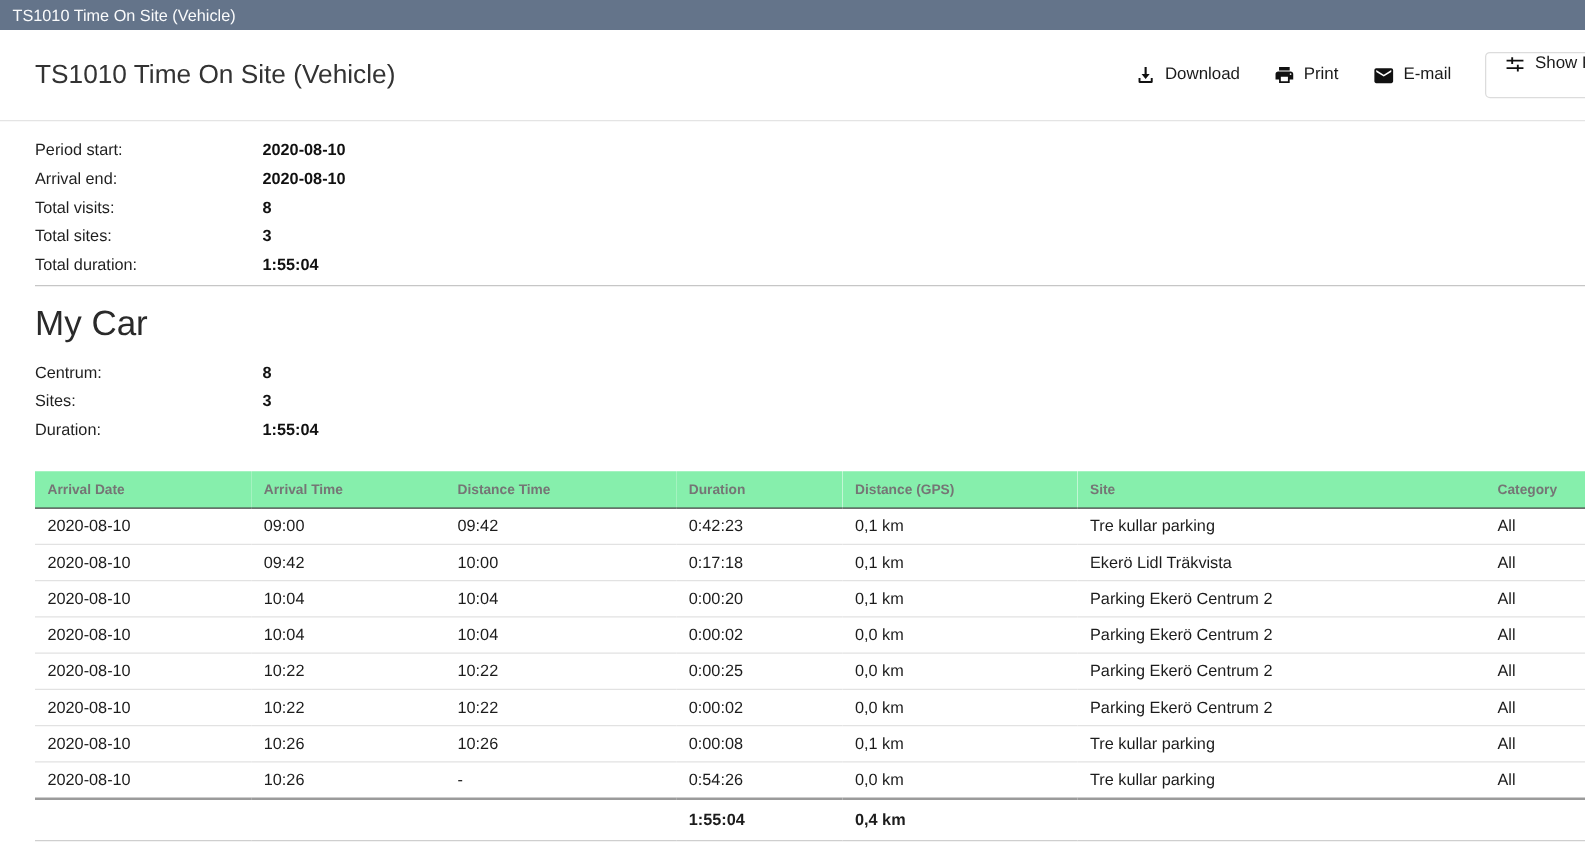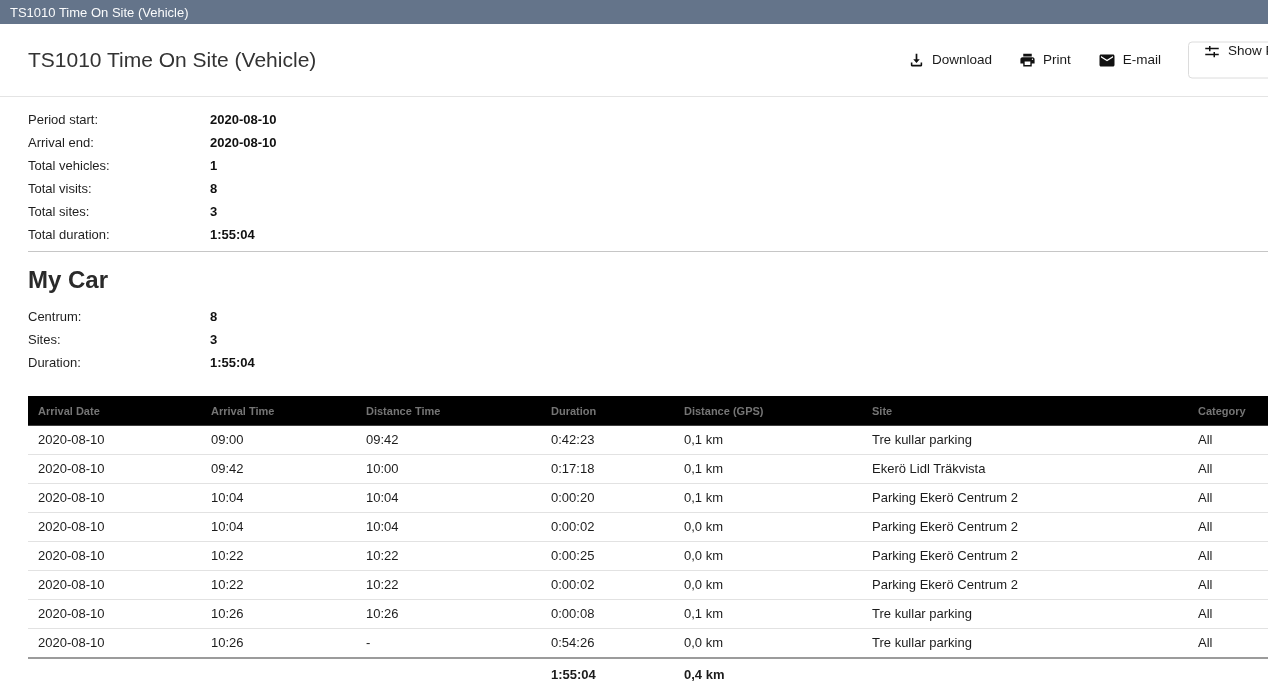--- a/index.html
+++ b/index.html
@@ -57,33 +57,33 @@
 
   
   .kv-block { padding: 11px 0 5px 28px; }
   .kv-row { height: 23px; display: flex; align-items: center; font-size: 13px; }
   .kv-label { width: 182px; color: #1f1f1f; }
   .kv-value { font-weight: bold; color: #111; }
 
   .section-divider { border-bottom: 1px solid #c6c6c6; margin-left: 28px; }
 
   .vehicle-name {
-    font-size: 24px; font-weight: 700; color: #2a2a2a;
+    font-size: 28px; font-weight: 400; color: #2a2a2a;
     margin: 14px 0 7px 28px;
   }
 
   
   .visits-table {
     margin-left: 28px; margin-top: 17px;
     width: 1240px;
     border-collapse: collapse;
     table-layout: fixed;
   }
   .visits-table th {
-    background: #000000;
+    background: #86efac;
     color: #757575;
     font-size: 11px; font-weight: bold;
     text-align: left;
     padding: 9px 10px 8px 10px;
     border-bottom: 1px solid #3f3f3f;
     white-space: nowrap; overflow: hidden;
   }
   .visits-table td {
     font-size: 13px; color: #1c1c1c;
     padding: 6px 10px;
@@ -158,24 +158,20 @@
     <div class="kv-row">
       <span class="kv-label">Period start:</span>
       <span class="kv-value">2020-08-10</span>
     </div>
 
     <div class="kv-row">
       <span class="kv-label">Arrival end:</span>
       <span class="kv-value">2020-08-10</span>
     </div>
 
-    <div class="kv-row">
-      <span class="kv-label">Total vehicles:</span>
-      <span class="kv-value">1</span>
-    </div>
 
     <div class="kv-row">
       <span class="kv-label">Total visits:</span>
       <span class="kv-value">8</span>
     </div>
 
     <div class="kv-row">
       <span class="kv-label">Total sites:</span>
       <span class="kv-value">3</span>
     </div>

